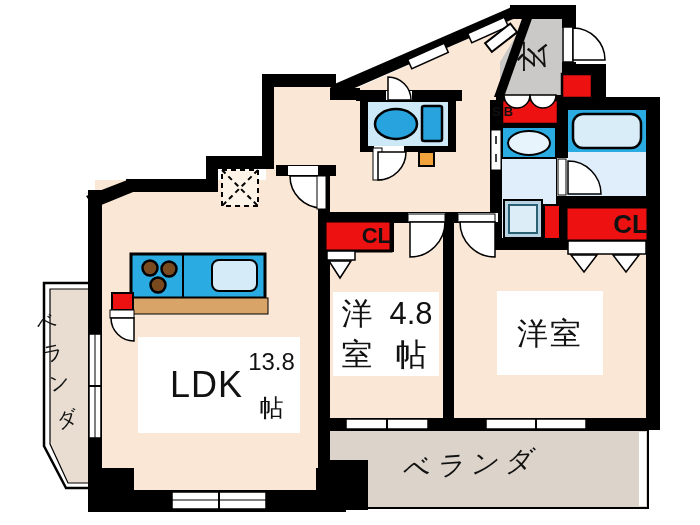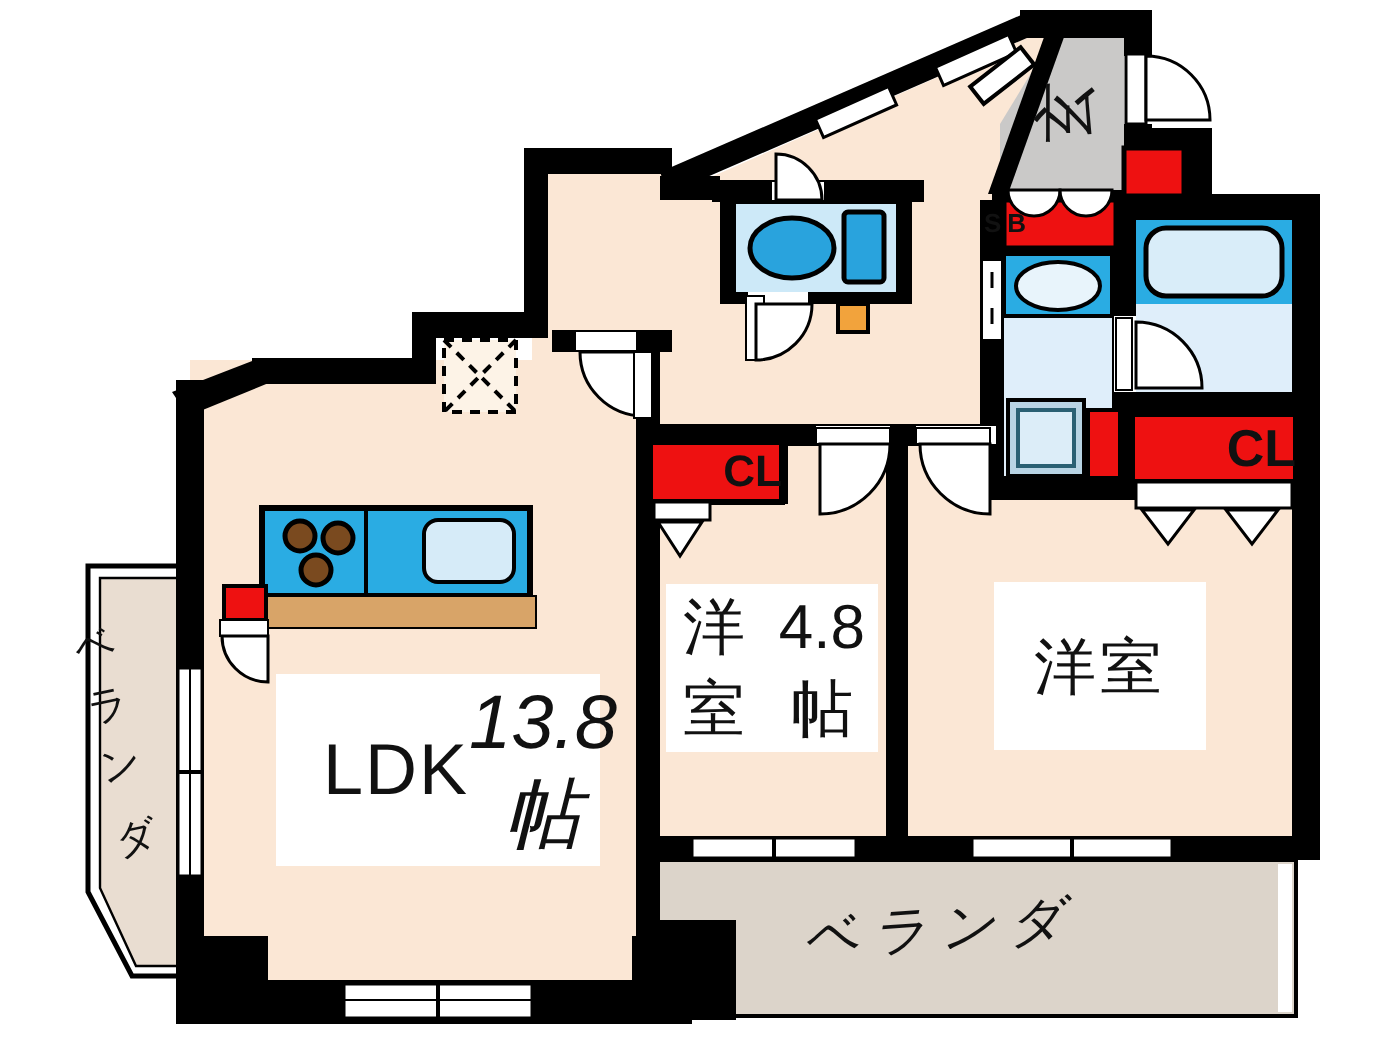--- a/index.html
+++ b/index.html
@@ -6,21 +6,21 @@
   .stage{
     position:relative;width:700px;height:525px;background:#ffffff;overflow:hidden;
     font-family:"Liberation Sans","DejaVu Sans",sans-serif;
   }
   .stage svg{position:absolute;left:0;top:0;}
   .lbl{position:absolute;color:#111;z-index:5;}
   .label-box{background:#ffffff;display:flex;flex-direction:row;align-items:center;justify-content:center;text-align:center;}
   .room-name{font-size:31px;line-height:41px;letter-spacing:2px;}
   .room-size{font-size:31px;line-height:41px;text-align:center;}
   .ldk-name{font-size:36px;line-height:46px;letter-spacing:1px;}
-  .ldk-size{font-size:38px;line-height:46px;font-style:italic;}
+  .ldk-size{font-size:24px;line-height:46px;}
   .cl-text{font-weight:bold;text-align:right;}
   .sb-text{font-size:13px;font-weight:bold;letter-spacing:3px;text-align:center;line-height:24px;}
   .genkan{font-size:31px;text-align:center;line-height:40px;transform:rotate(-90deg);}
   .veranda-left-text{
     writing-mode:vertical-rl;text-orientation:upright;font-size:20px;letter-spacing:9px;
     transform:rotate(-12deg);
   }
   .veranda-bottom-text{
     font-size:27px;text-align:center;letter-spacing:6px;
     transform:skewX(-14deg) rotate(-4deg);

